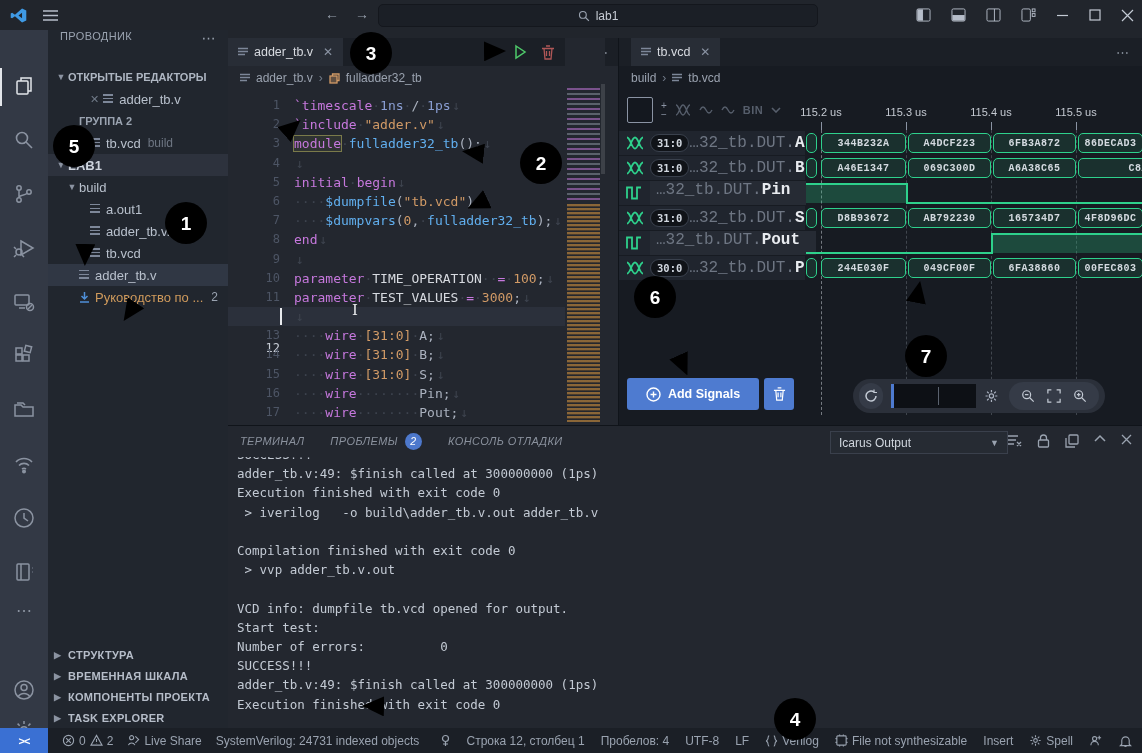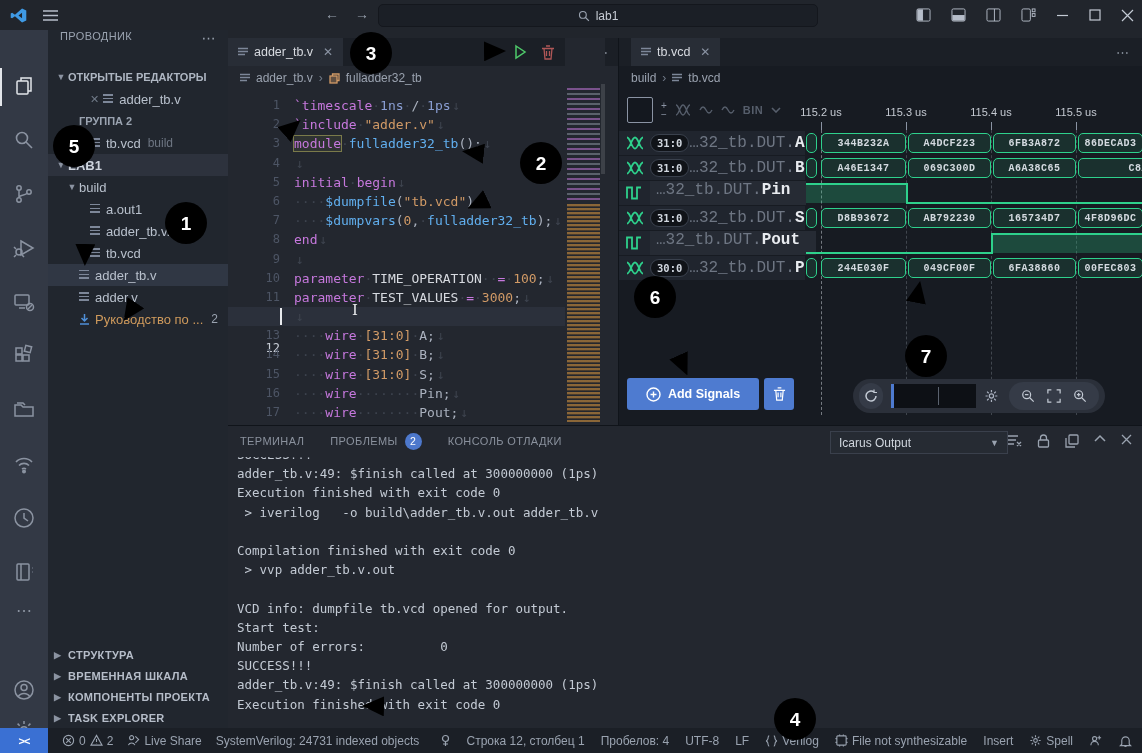--- a/index.html
+++ b/index.html
@@ -98,21 +98,21 @@
   .wctrl-trash{position:absolute;left:145px;top:340px;width:30px;height:32px;background:#4e7bd0;border-radius:3px;
       display:flex;align-items:center;justify-content:center;z-index:6;}
   .wctrl-pill{position:absolute;left:234px;top:341px;width:252px;height:34px;background:#2b303a;border-radius:17px;
       display:flex;align-items:center;gap:8px;padding:0 6px;box-sizing:border-box;z-index:6;}
   .pill-circle{width:26px;height:26px;border-radius:13px;background:#353b47;display:flex;align-items:center;justify-content:center;}
   .pill-input{width:88px;height:24px;background:#0d1015;border-left:3px solid #4e7bd0;position:relative;}
   .pill-input .mid{position:absolute;left:44px;top:3px;width:1px;height:18px;background:#5a626e;}
   .zoomgrp{margin-left:2px;height:28px;background:#353b47;border-radius:14px;display:flex;align-items:center;gap:12px;padding:0 12px;}
   
   .panel{position:absolute;left:228px;top:425px;width:914px;height:303px;background:#23272f;border-top:1px solid #10141a;}
-  .ptabs{position:absolute;left:12px;top:0;height:30px;display:flex;gap:26px;}
+  .ptabs{position:absolute;left:12px;top:0;height:30px;display:flex;gap:26px;font-style:italic;}
   .ptab{font-size:11px;letter-spacing:.4px;color:#8a919d;display:flex;align-items:center;gap:7px;height:30px;box-sizing:border-box;}
   .ptab.active{color:#e8eaed;border-bottom:1px solid #e8eaed;}
   .pbadge{background:#4d78cc;color:#fff;border-radius:9px;min-width:17px;height:17px;line-height:17px;text-align:center;font-size:10.5px;}
   .pdrop{position:absolute;right:134px;top:5px;width:160px;height:21px;background:#262b33;border:1px solid #3a404c;
      display:flex;align-items:center;padding:0 8px;color:#d0d6de;font-size:12px;}
   .pdrop .chev{margin-left:auto;color:#9aa3b0;font-size:9px;}
   .picons{position:absolute;right:10px;top:8px;display:flex;gap:15px;color:#9aa3b0;}
   .term{position:absolute;left:9px;top:31px;width:890px;height:266px;overflow:hidden;
      font-family:"DejaVu Sans Mono",monospace;font-size:12.5px;line-height:19.2px;color:#c3cad4;white-space:pre;}
   .term div:first-child{margin-top:-12px;}
@@ -315,25 +315,20 @@
         </div>
         <div class="trow file" style="padding-left: 28px;">
           <span class="chev"></span>
           <span class="ficon"></span>
           <span>tb.vcd</span>
         </div>
         <div class="trow file sel" style="padding-left: 17px;">
           <span class="chev"></span>
           <span class="ficon"></span>
           <span>adder_tb.v</span>
-        </div>
-        <div class="trow file" style="padding-left: 17px;">
-          <span class="chev"></span>
-          <span class="ficon"></span>
-          <span>adder.v</span>
         </div>
         <div class="trow guide" style="padding-left: 17px;">
           <span class="chev"></span>
           <span style="margin-right: 5px;">
             <svg width="11" height="11" viewBox="0 0 11 11" fill="none" stroke="#4f8fd8" stroke-width="1.5">
               <path d="M5.5 0v6M2.5 4l3 3 3-3M1 10h9"></path>
             </svg>
           </span>
           <span>Руководство по ...</span>
           <span class="badge">2</span>

